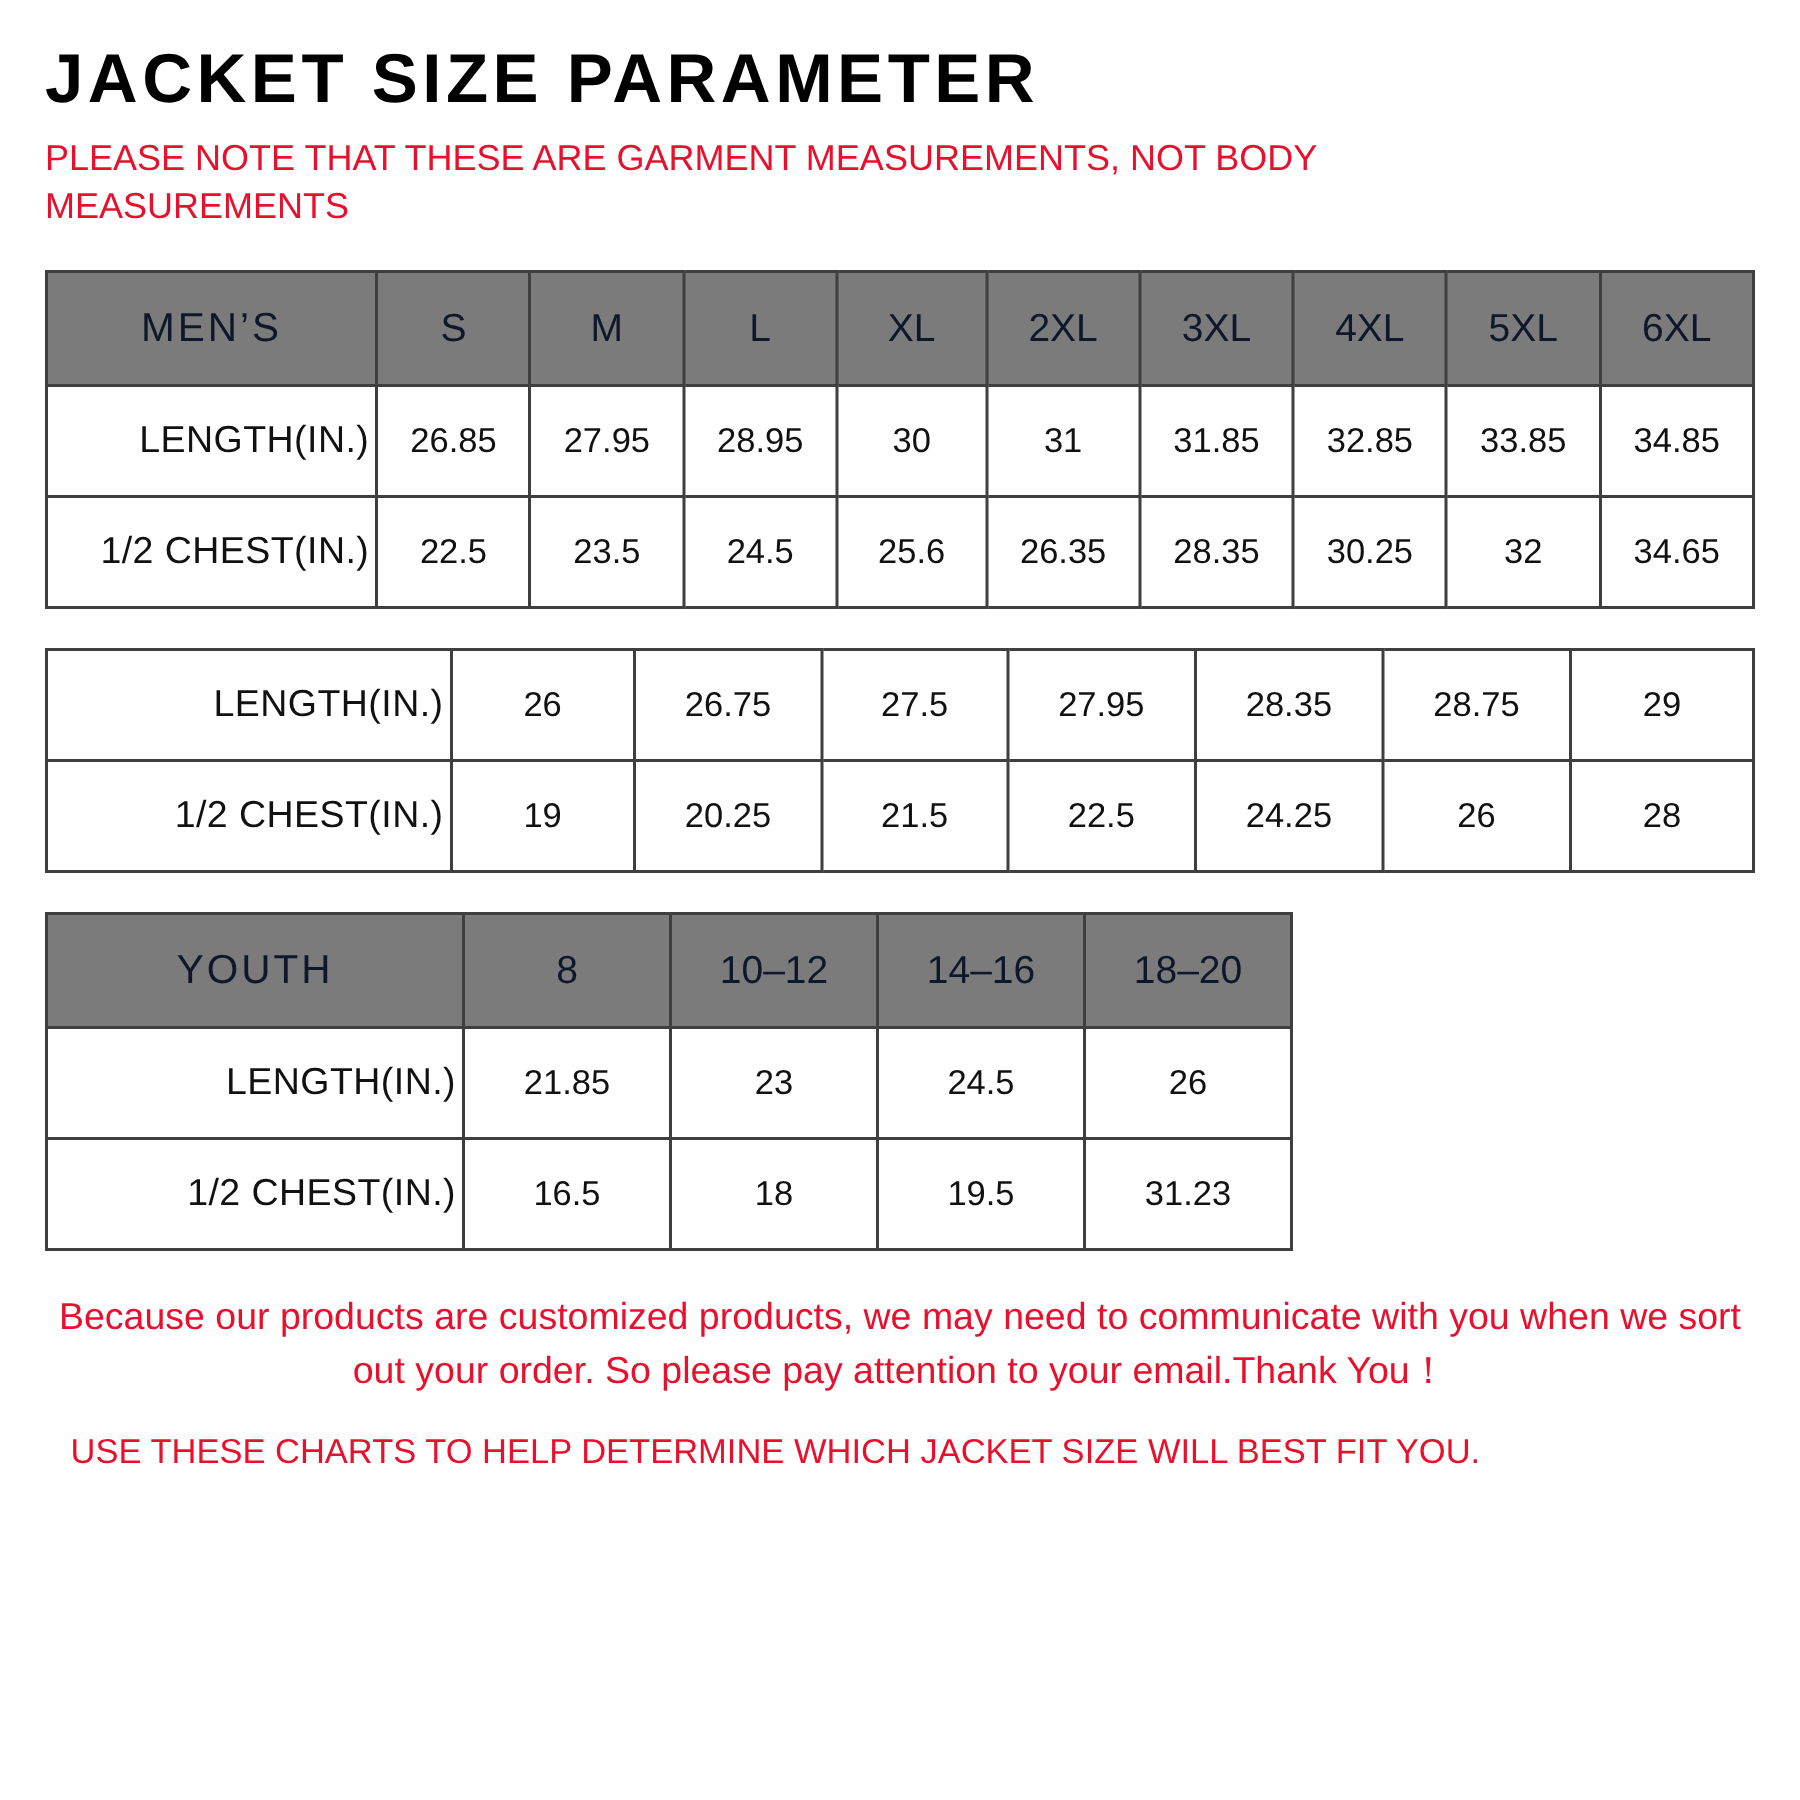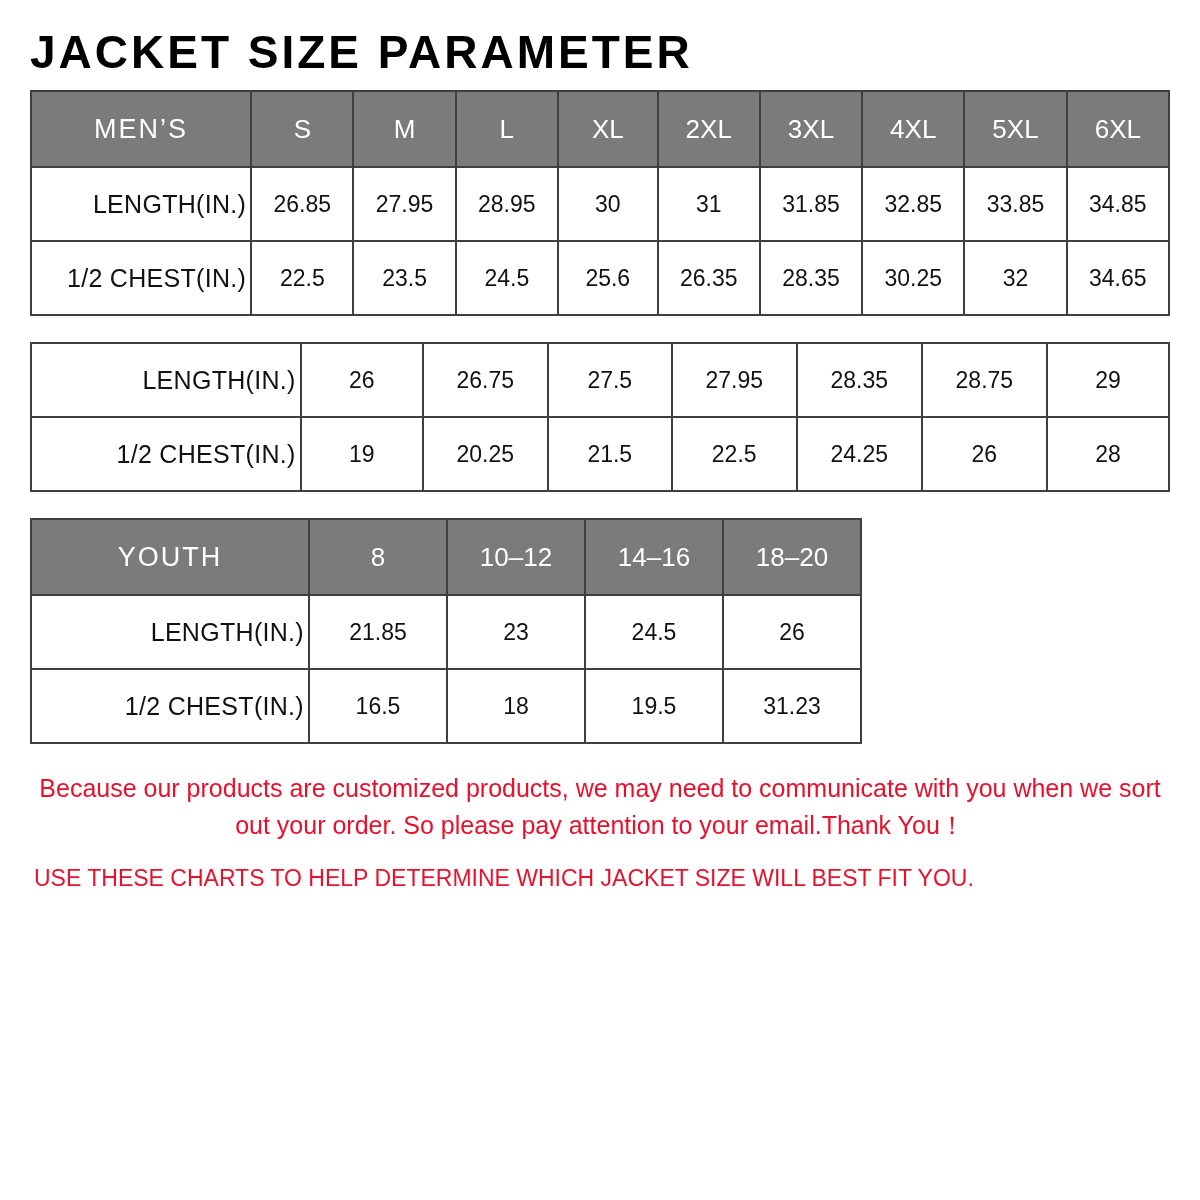--- a/index.html
+++ b/index.html
@@ -47,21 +47,21 @@
     vertical-align: middle;
     font-size: 23px;
     color: #111111;
     background: #ffffff;
     height: 72px;
     padding: 0 4px;
     white-space: nowrap;
   }
   table.size-table tr.header-row td {
     background: #7b7b7b;
-    color: #ffffff;
+    color: #0f172a;
     font-size: 26px;
     height: 74px;
     margin-left: 16px;
   }
   table.size-table tr.header-row td.corner {
     font-size: 27px;
     letter-spacing: 1px;
   }
   table.size-table td.row-label {
     font-size: 25px;
@@ -90,30 +90,31 @@
     font-size: 25px;
     line-height: 1.45;
     margin: 0 0 20px 0;
     max-width: 1140px;
     text-align: center;
   }
   .footer-sub {
     color: #e8112d;
     font-size: 23px;
     line-height: 1.35;
-    margin: 4px;
+    margin: 17px;
   }
 </style>
 </head>
 <body>
 
 <div class="page">
 
   <h1 class="title">JACKET SIZE PARAMETER</h1>
 
+  <p class="note">PLEASE NOTE THAT THESE ARE GARMENT MEASUREMENTS, NOT BODY MEASUREMENTS</p>
 
   <table class="size-table" id="table-mens">
     <tbody>
       <tr class="header-row">
         <td class="corner">MEN’S</td>
         <td class="datacol">S</td>
         <td class="datacol">M</td>
         <td class="datacol">L</td>
         <td class="datacol">XL</td>
         <td class="datacol">2XL</td>

